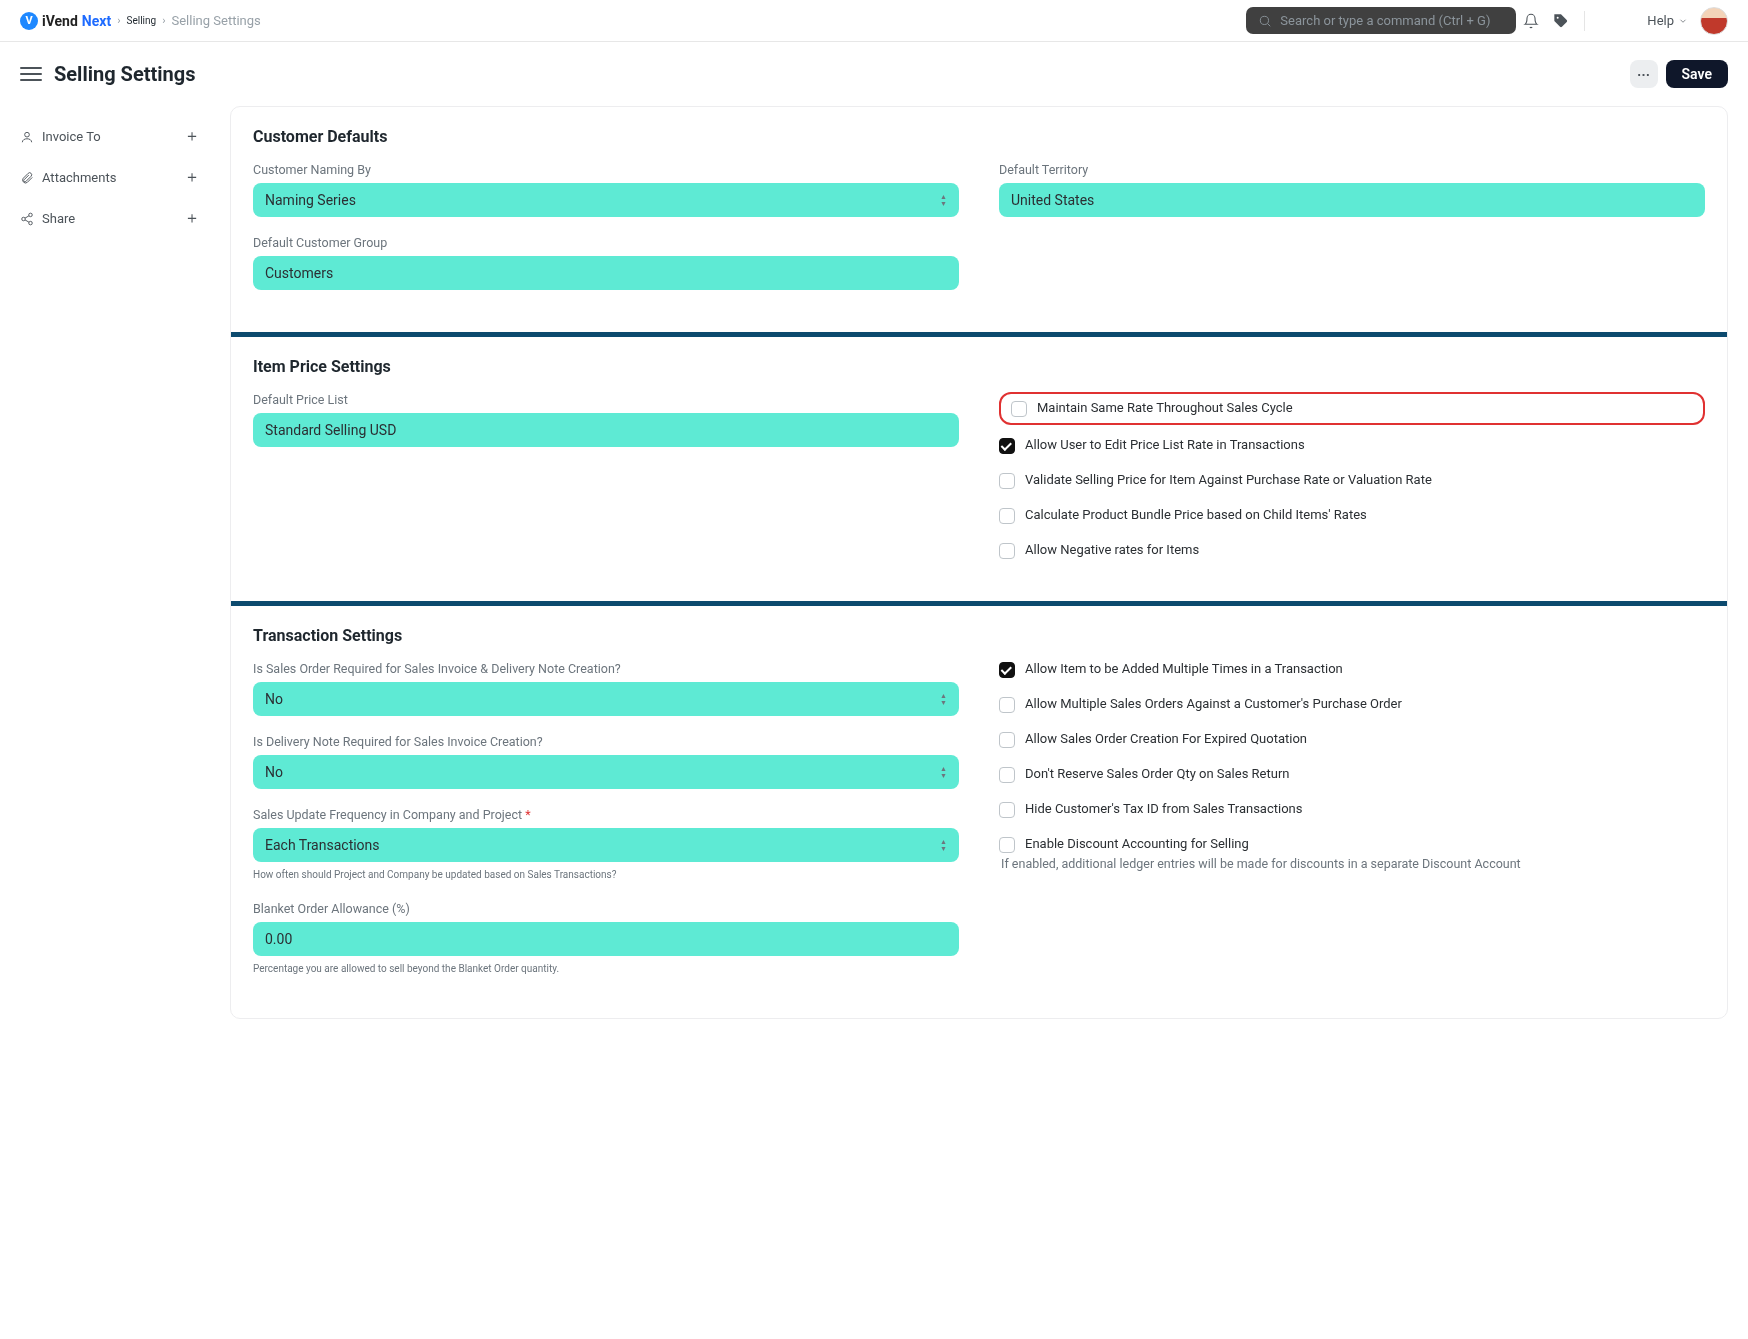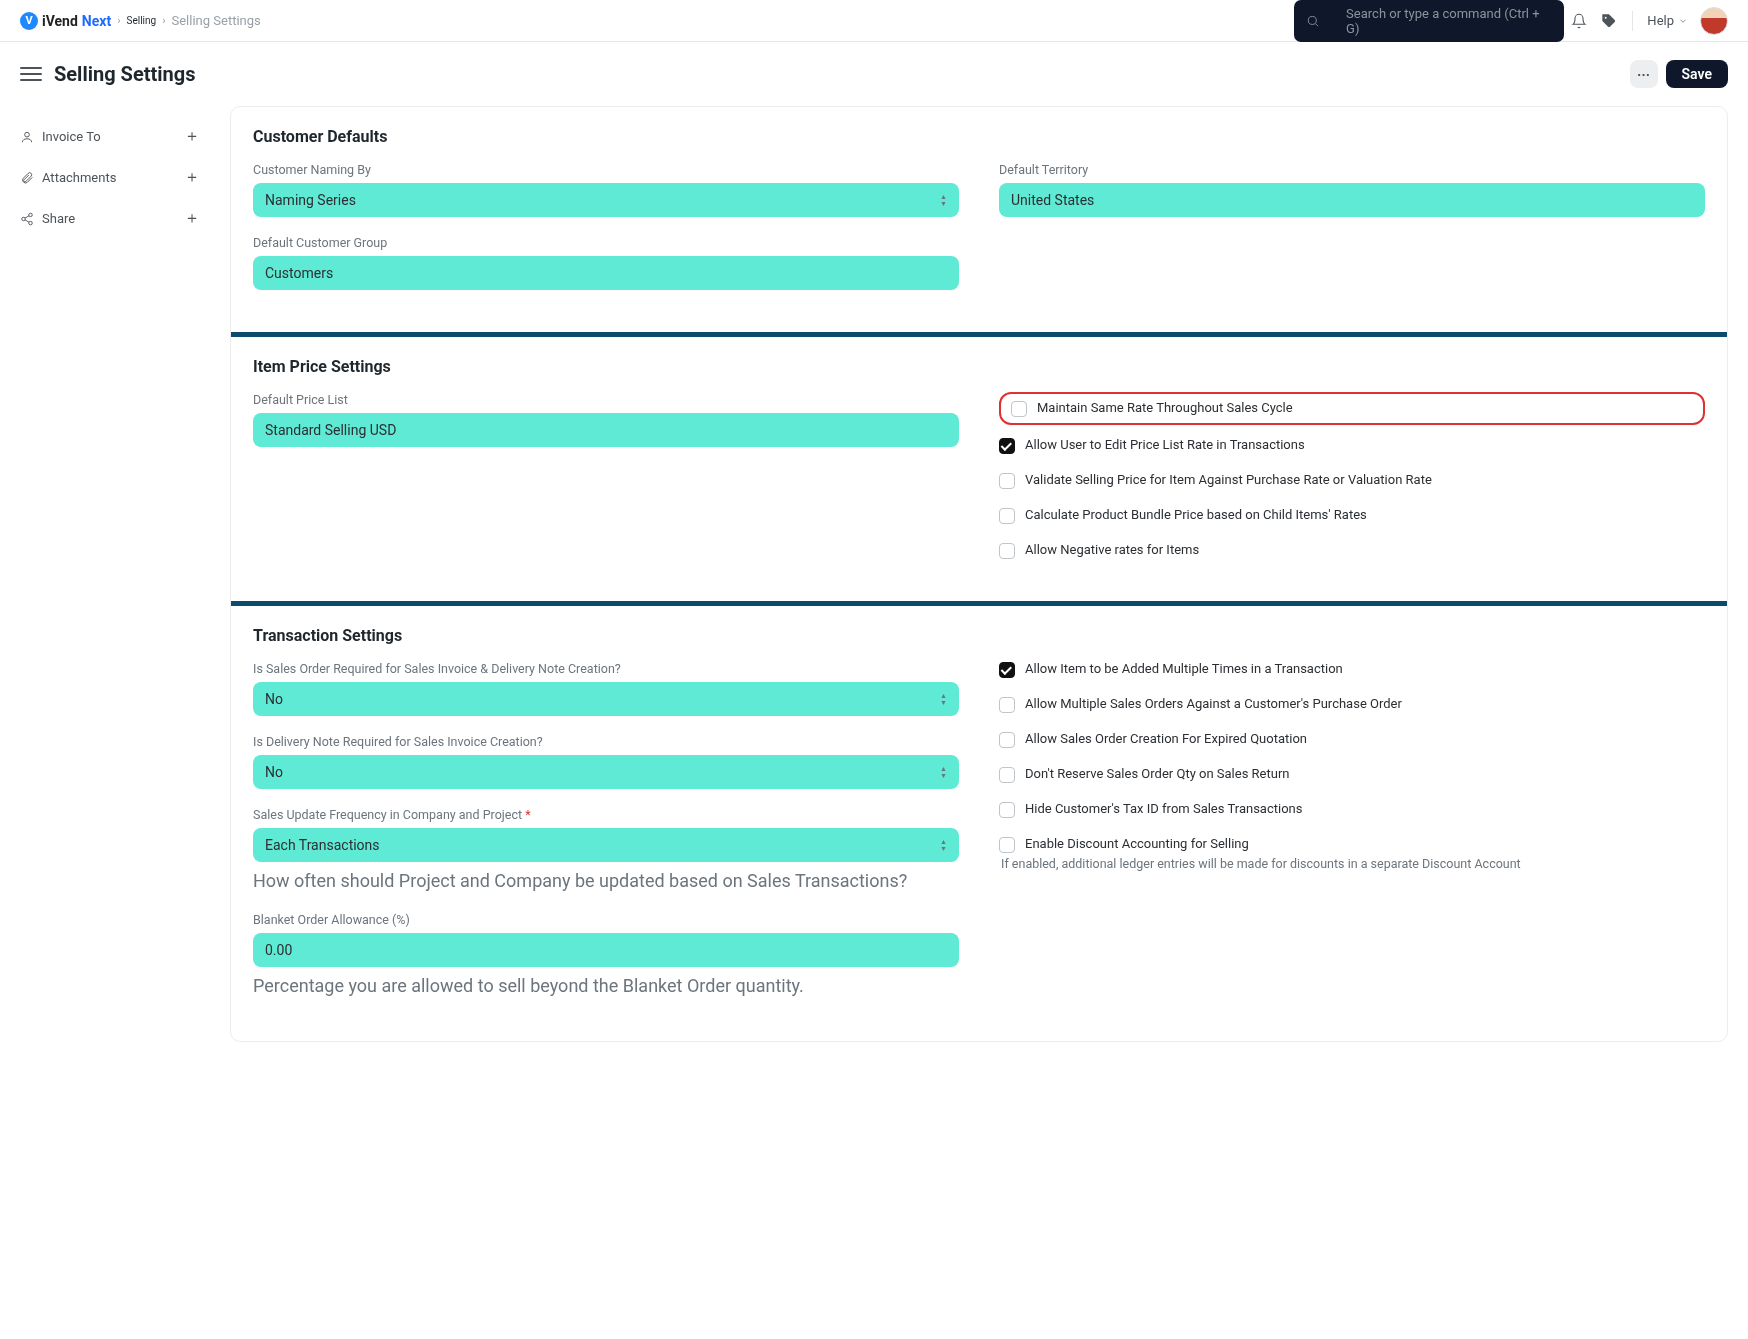--- a/index.html
+++ b/index.html
@@ -30,35 +30,35 @@
     display: flex; align-items: center; justify-content: center;
     color: #fff; font-size: 11px; font-weight: 700;
   }
   .logo-ivend { color: #222; }
   .logo-next { color: #1e6bff; }
   .bc-sep { color: #98a1a8; margin: 0 6px; font-size: 11px; }
   .bc-link { color: #1f272e; font-size: 10px; }
   .bc-current { color: #98a1a8; font-size: 13px; }
   .topbar-spacer { flex: 1; }
   .search-box {
-    display: flex; align-items: center; gap: 26px;
-    background: #0f172a;
+    display: flex; align-items: center; gap: 8px;
+    background: #404040;
     border-radius: 7px;
     padding: 6px 12px;
     width: 270px;
     color: #8b949b;
     font-size: 13px;
   }
   .topbar-icon {
     width: 30px; display: flex; align-items: center; justify-content: center;
     color: #4c5359;
   }
   .help-btn {
     display: flex; align-items: center; gap: 4px;
-    color: #4c5359; font-size: 13px; padding: 0 6px;
+    color: #4c5359; font-size: 13px; padding: 0 6px; margin-left: 48px;
   }
   .avatar {
     width: 28px; height: 28px; border-radius: 50%;
     background: linear-gradient(#f3d3b8 40%, #c0392b 40%);
     margin-left: 6px;
     border: 1px solid #ddd;
   }
   .vdiv { width:1px; height:20px; background:#e5e5e5; margin:0 8px; }
 
   
@@ -124,21 +124,21 @@
     padding: 9px 12px;
     font-size: 14px;
     color: #2b2f33;
     display: flex; align-items: center; justify-content: space-between;
   }
   .select-caret {
     display:flex; flex-direction:column; gap:1px; color:#6c757d;
   }
   .select-caret span { font-size:7px; line-height:6px; }
   .help-text {
-    font-size: 18px; color: #6c757d; margin-top: 6px; line-height: 1.45;
+    font-size: 10px; color: #6c757d; margin-top: 6px; line-height: 1.45;
   }
 
   .check-row {
     display: flex; align-items: flex-start; gap: 10px;
     margin-bottom: 18px;
   }
   .check-row.highlighted {
     border: 2px solid #e03131; border-radius: 12px;
     padding: 6px 10px; margin-bottom: 12px;
   }

